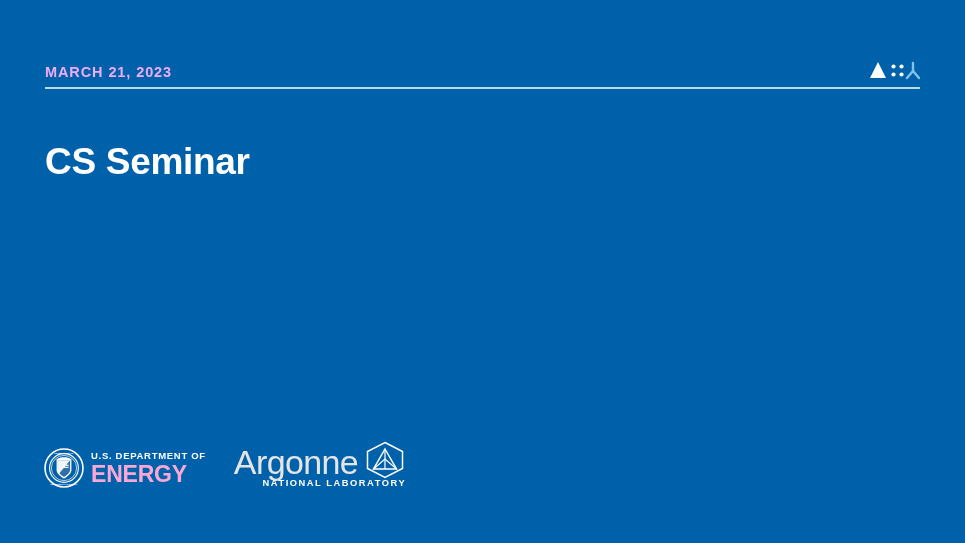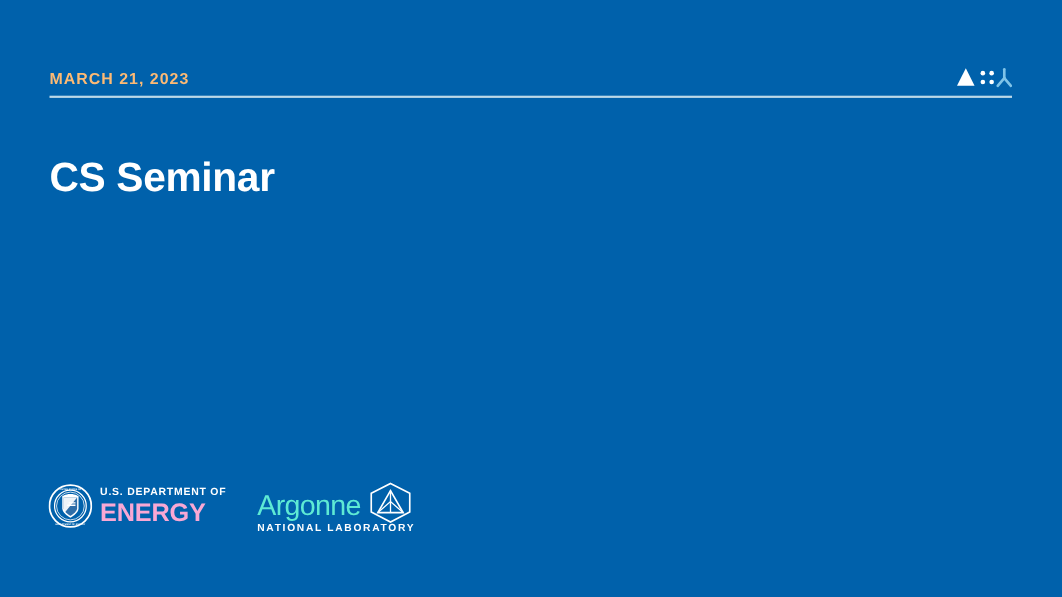--- a/index.html
+++ b/index.html
@@ -25,21 +25,21 @@
     top: 62px;
     width: 875px;
     height: 30px;
   }
   .header-date {
     position: absolute;
     left: 0;
     top: 0;
     font-size: 14.5px;
     font-weight: bold;
-    color: #fdba74;
+    color: #f0abfc;
     letter-spacing: 0.9px;
     text-transform: uppercase;
     line-height: 20px;
     white-space: nowrap;
   }
   .header-rule {
     position: absolute;
     left: 0;
     top: 25px;
     width: 875px;
@@ -81,21 +81,21 @@
   }
   .main-title .tline { display: block; white-space: nowrap; }
 
   
   .footer {
     position: absolute;
     left: 44px;
     top: 440px;
     height: 56px;
     display: flex;
-    align-items: flex-start;
+    align-items: center;
   }
 
   
   .doe-lockup {
     display: flex;
     align-items: center;
     height: 40px;
   }
   .doe-seal {
     width: 40px;
@@ -137,23 +137,23 @@
     position: relative;
     display: flex;
     flex-direction: column;
   }
   .argonne-row {
     display: flex;
     align-items: center;
   }
   .argonne-word {
     font-family: "Liberation Sans", sans-serif;
-    font-size: 26px;
+    font-size: 34px;
     font-weight: normal;
-    color: #5eead4;
+    color: #e5e5e5;
     letter-spacing: -0.6px;
     line-height: 38px;
     white-space: nowrap;
   }
   .argonne-hex {
     width: 44px;
     height: 40px;
     margin-left: 5px;
     margin-top: -4px;
     flex: 0 0 44px;

